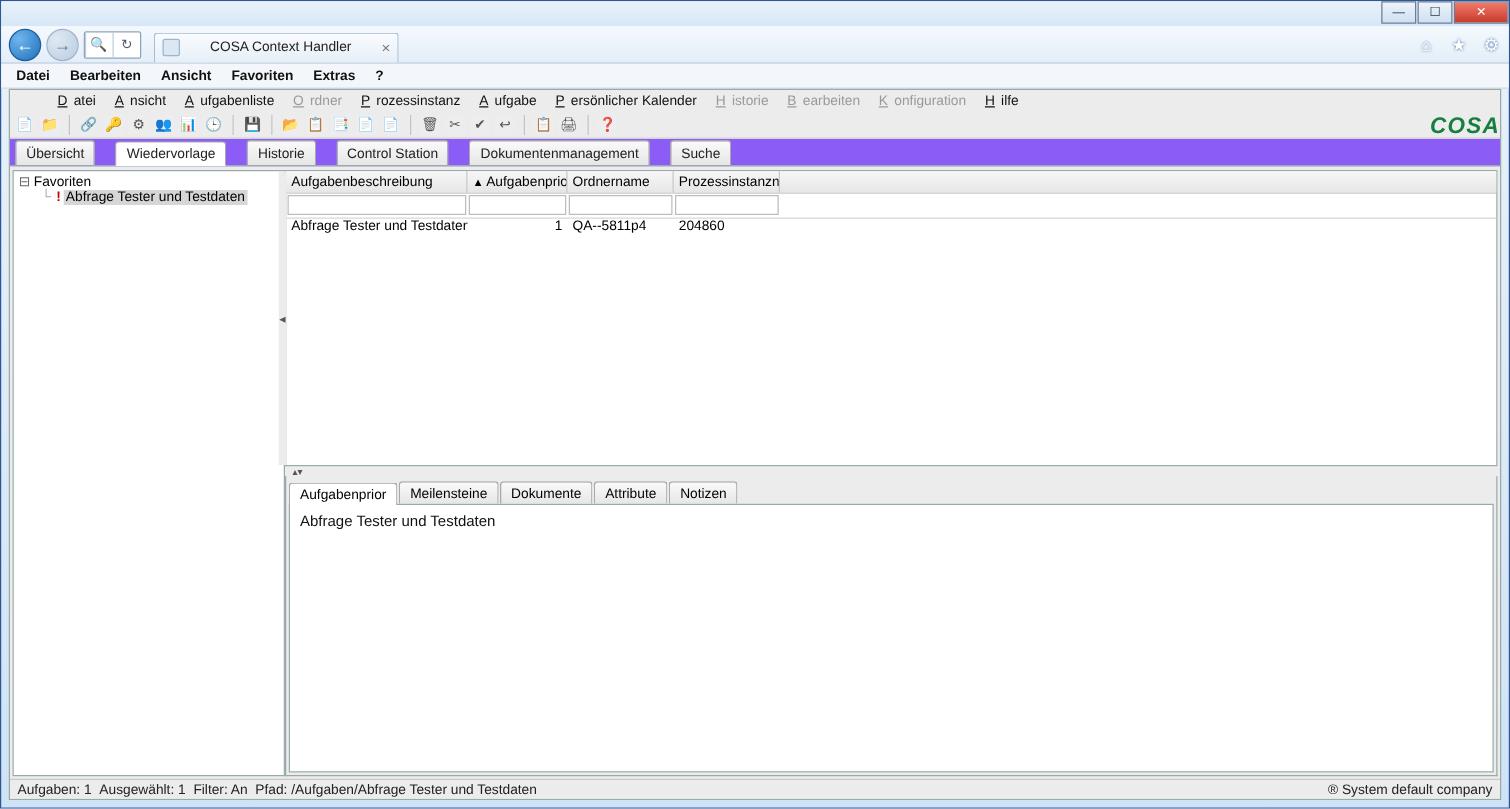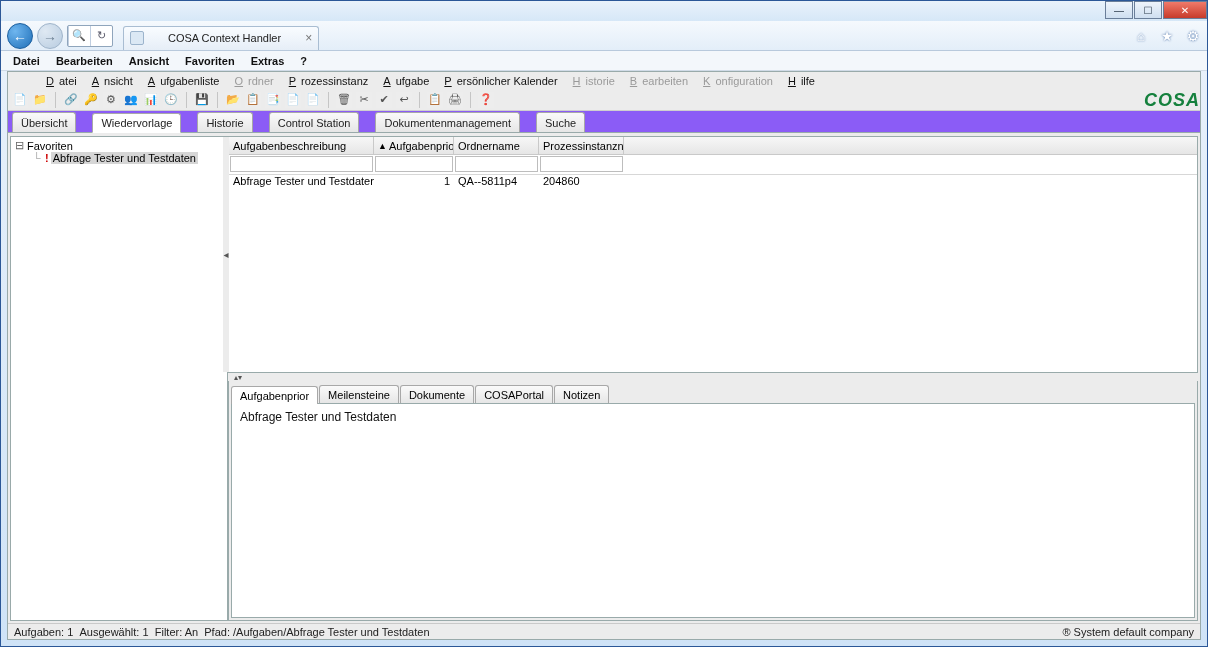--- a/index.html
+++ b/index.html
@@ -228,21 +228,21 @@
           </div>
         </div>
 
         <div class="splitter">▴▾</div>
 
         <div class="detail-wrap">
           <div class="detail-tabs" id="detail-tabs">
               <div class="dtab active">Aufgabenprior</div>
               <div class="dtab">Meilensteine</div>
               <div class="dtab">Dokumente</div>
-              <div class="dtab">COSAPortal</div>
+              <div class="dtab">Attribute</div>
               <div class="dtab">Notizen</div>
             </div>
           <div class="detail-pane">
             <span>Abfrage Tester und Testdaten</span>
           </div>
         </div>
       </div>
     </div>
 
     <div class="status">

